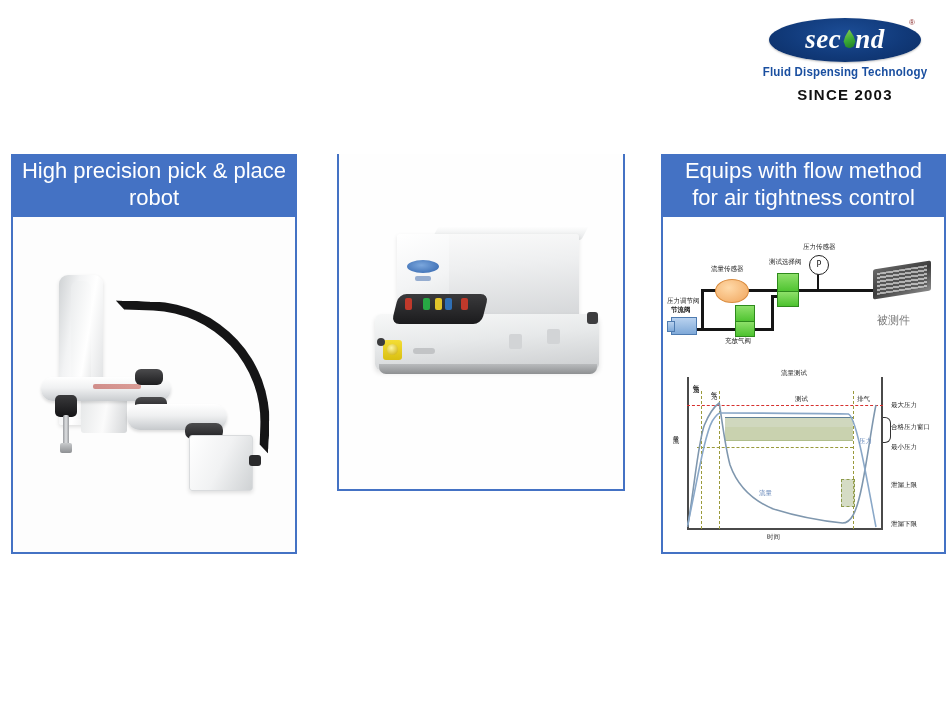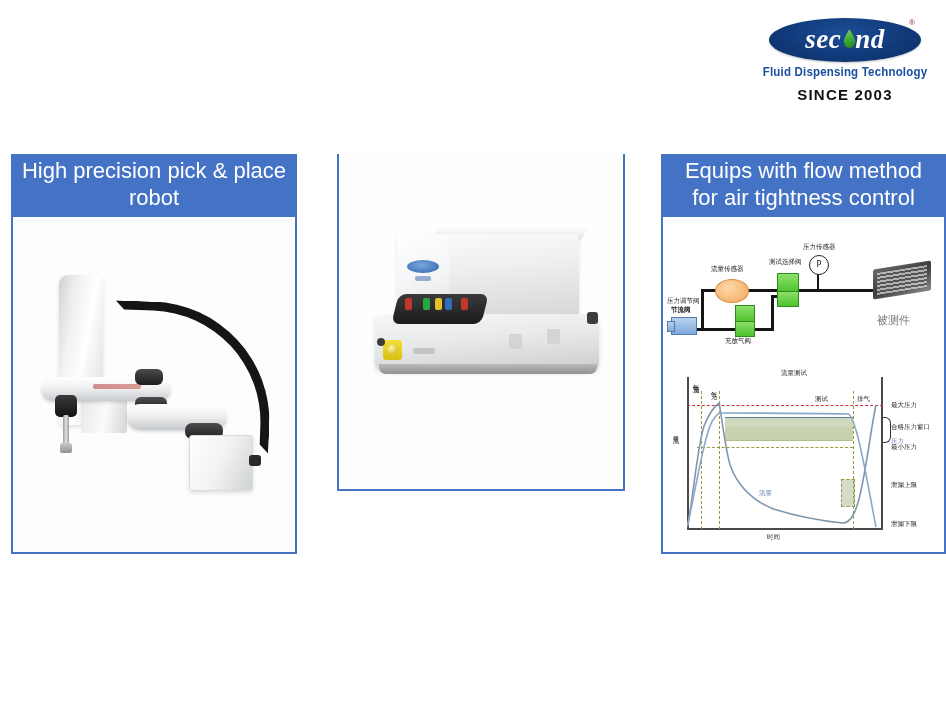--- a/index.html
+++ b/index.html
@@ -566,24 +566,24 @@
 
         <div class="ch-leakbox" style="left:178px; top:114px; width:12px; height:26px;"></div>
 
         <svg style="position:absolute; left:0; top:0; width:100%; height:182px; overflow:visible;" viewBox="0 0 285 182" preserveAspectRatio="none">
           <path d="M25,162 C32,120 36,75 42,60 C48,46 54,40 57,38 C60,56 63,82 68,100 C76,122 92,136 112,144 C138,152 162,156 182,158 C190,158 196,150 202,120 C208,90 212,58 216,40" fill="none" stroke="#7f97ae" stroke-width="1.6"></path>
           <path d="M25,160 C34,120 42,70 50,56 C54,50 56,48 58,48 C80,48 140,48 188,49 C196,52 206,110 216,162" fill="none" stroke="#8aa8c8" stroke-width="1.6"></path>
         </svg>
 
         <div class="ch-lbl vert" style="left:28px; top:16px;">预充气</div>
         <div class="ch-lbl vert" style="left:46px; top:22px;">充气</div>
-        <div class="ch-lbl" style="left:120px; top:30px;padding-left:32px;">测试</div>
+        <div class="ch-lbl" style="left:100px; top:30px;padding-left:32px;">测试</div>
         <div class="ch-lbl" style="left:194px; top:30px;">排气</div>
 
-        <div class="ch-lbl blue" style="left:196px; top:72px;padding-left:32px;">压力</div>
+        <div class="ch-lbl blue" style="left:196px; top:72px;">压力</div>
         <div class="ch-lbl blue" style="left:96px; top:124px;">流量</div>
 
         <div class="ch-lbl" style="left:228px; top:36px;">最大压力</div>
         <div class="ch-brace" style="left:220px; top:52px; height:24px;"></div>
         <div class="ch-lbl" style="left:228px; top:58px;">合格压力窗口</div>
         <div class="ch-lbl" style="left:228px; top:78px;">最小压力</div>
         <div class="ch-lbl" style="left:228px; top:116px;">泄漏上限</div>
         <div class="ch-lbl" style="left:228px; top:140px;margin-top:15px;">泄漏下限</div>
       </div>
 

